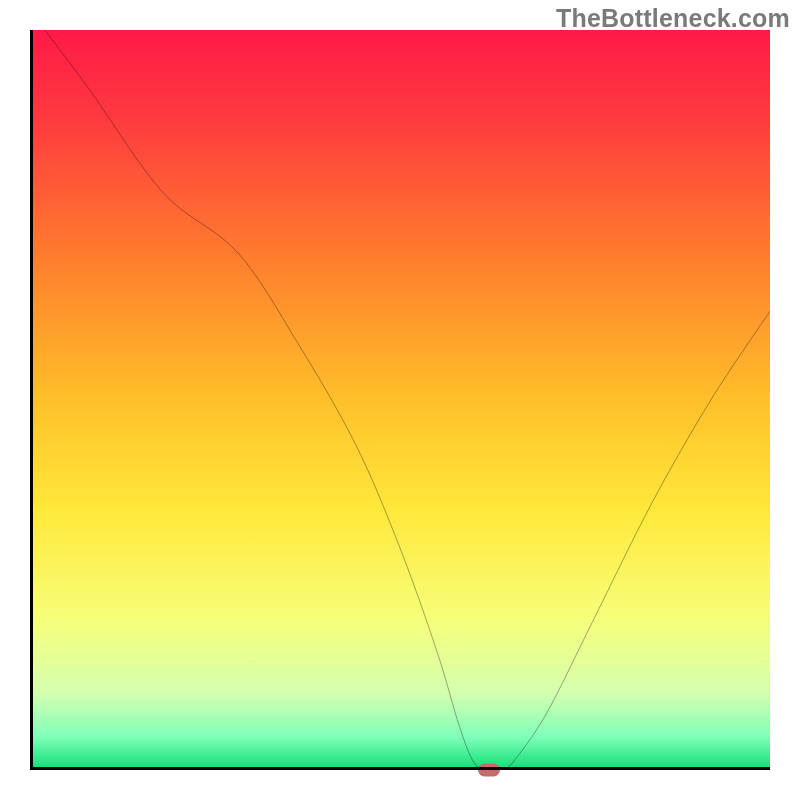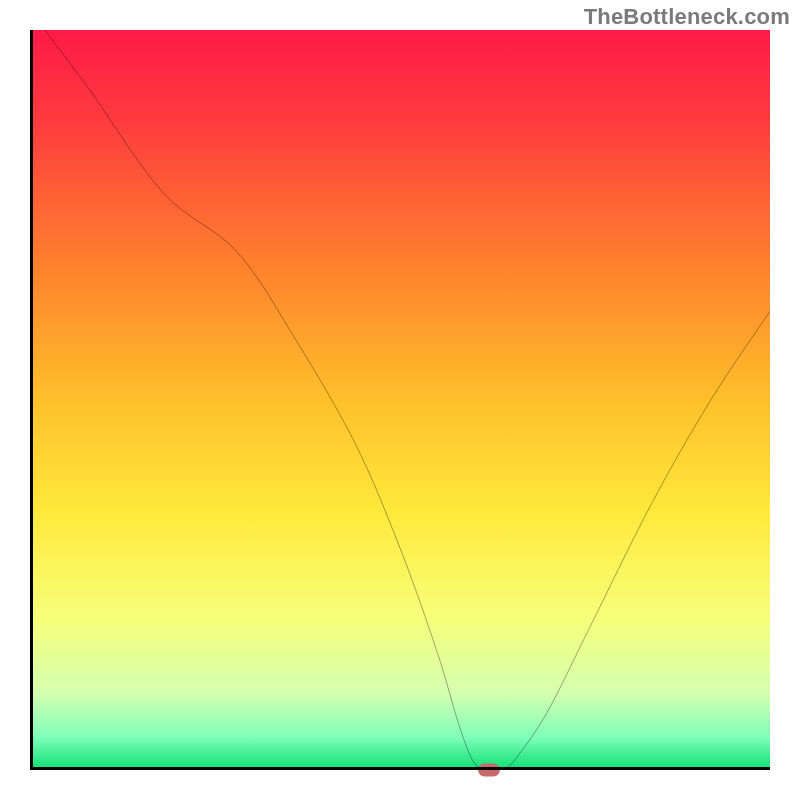--- a/index.html
+++ b/index.html
@@ -14,21 +14,21 @@
     position: relative;
     width: 800px;
     height: 800px;
     background: #ffffff;
   }
   .watermark {
     position: absolute;
     top: 4px;
     right: 10px;
     color: #7a7a7a;
-    font-size: 22px;
+    font-size: 25px;
     font-weight: 600;
     letter-spacing: 0.2px;
   }
   .plot-area {
     position: absolute;
     left: 30px;
     top: 30px;
     width: 740px;
     height: 740px;
     box-sizing: border-box;

